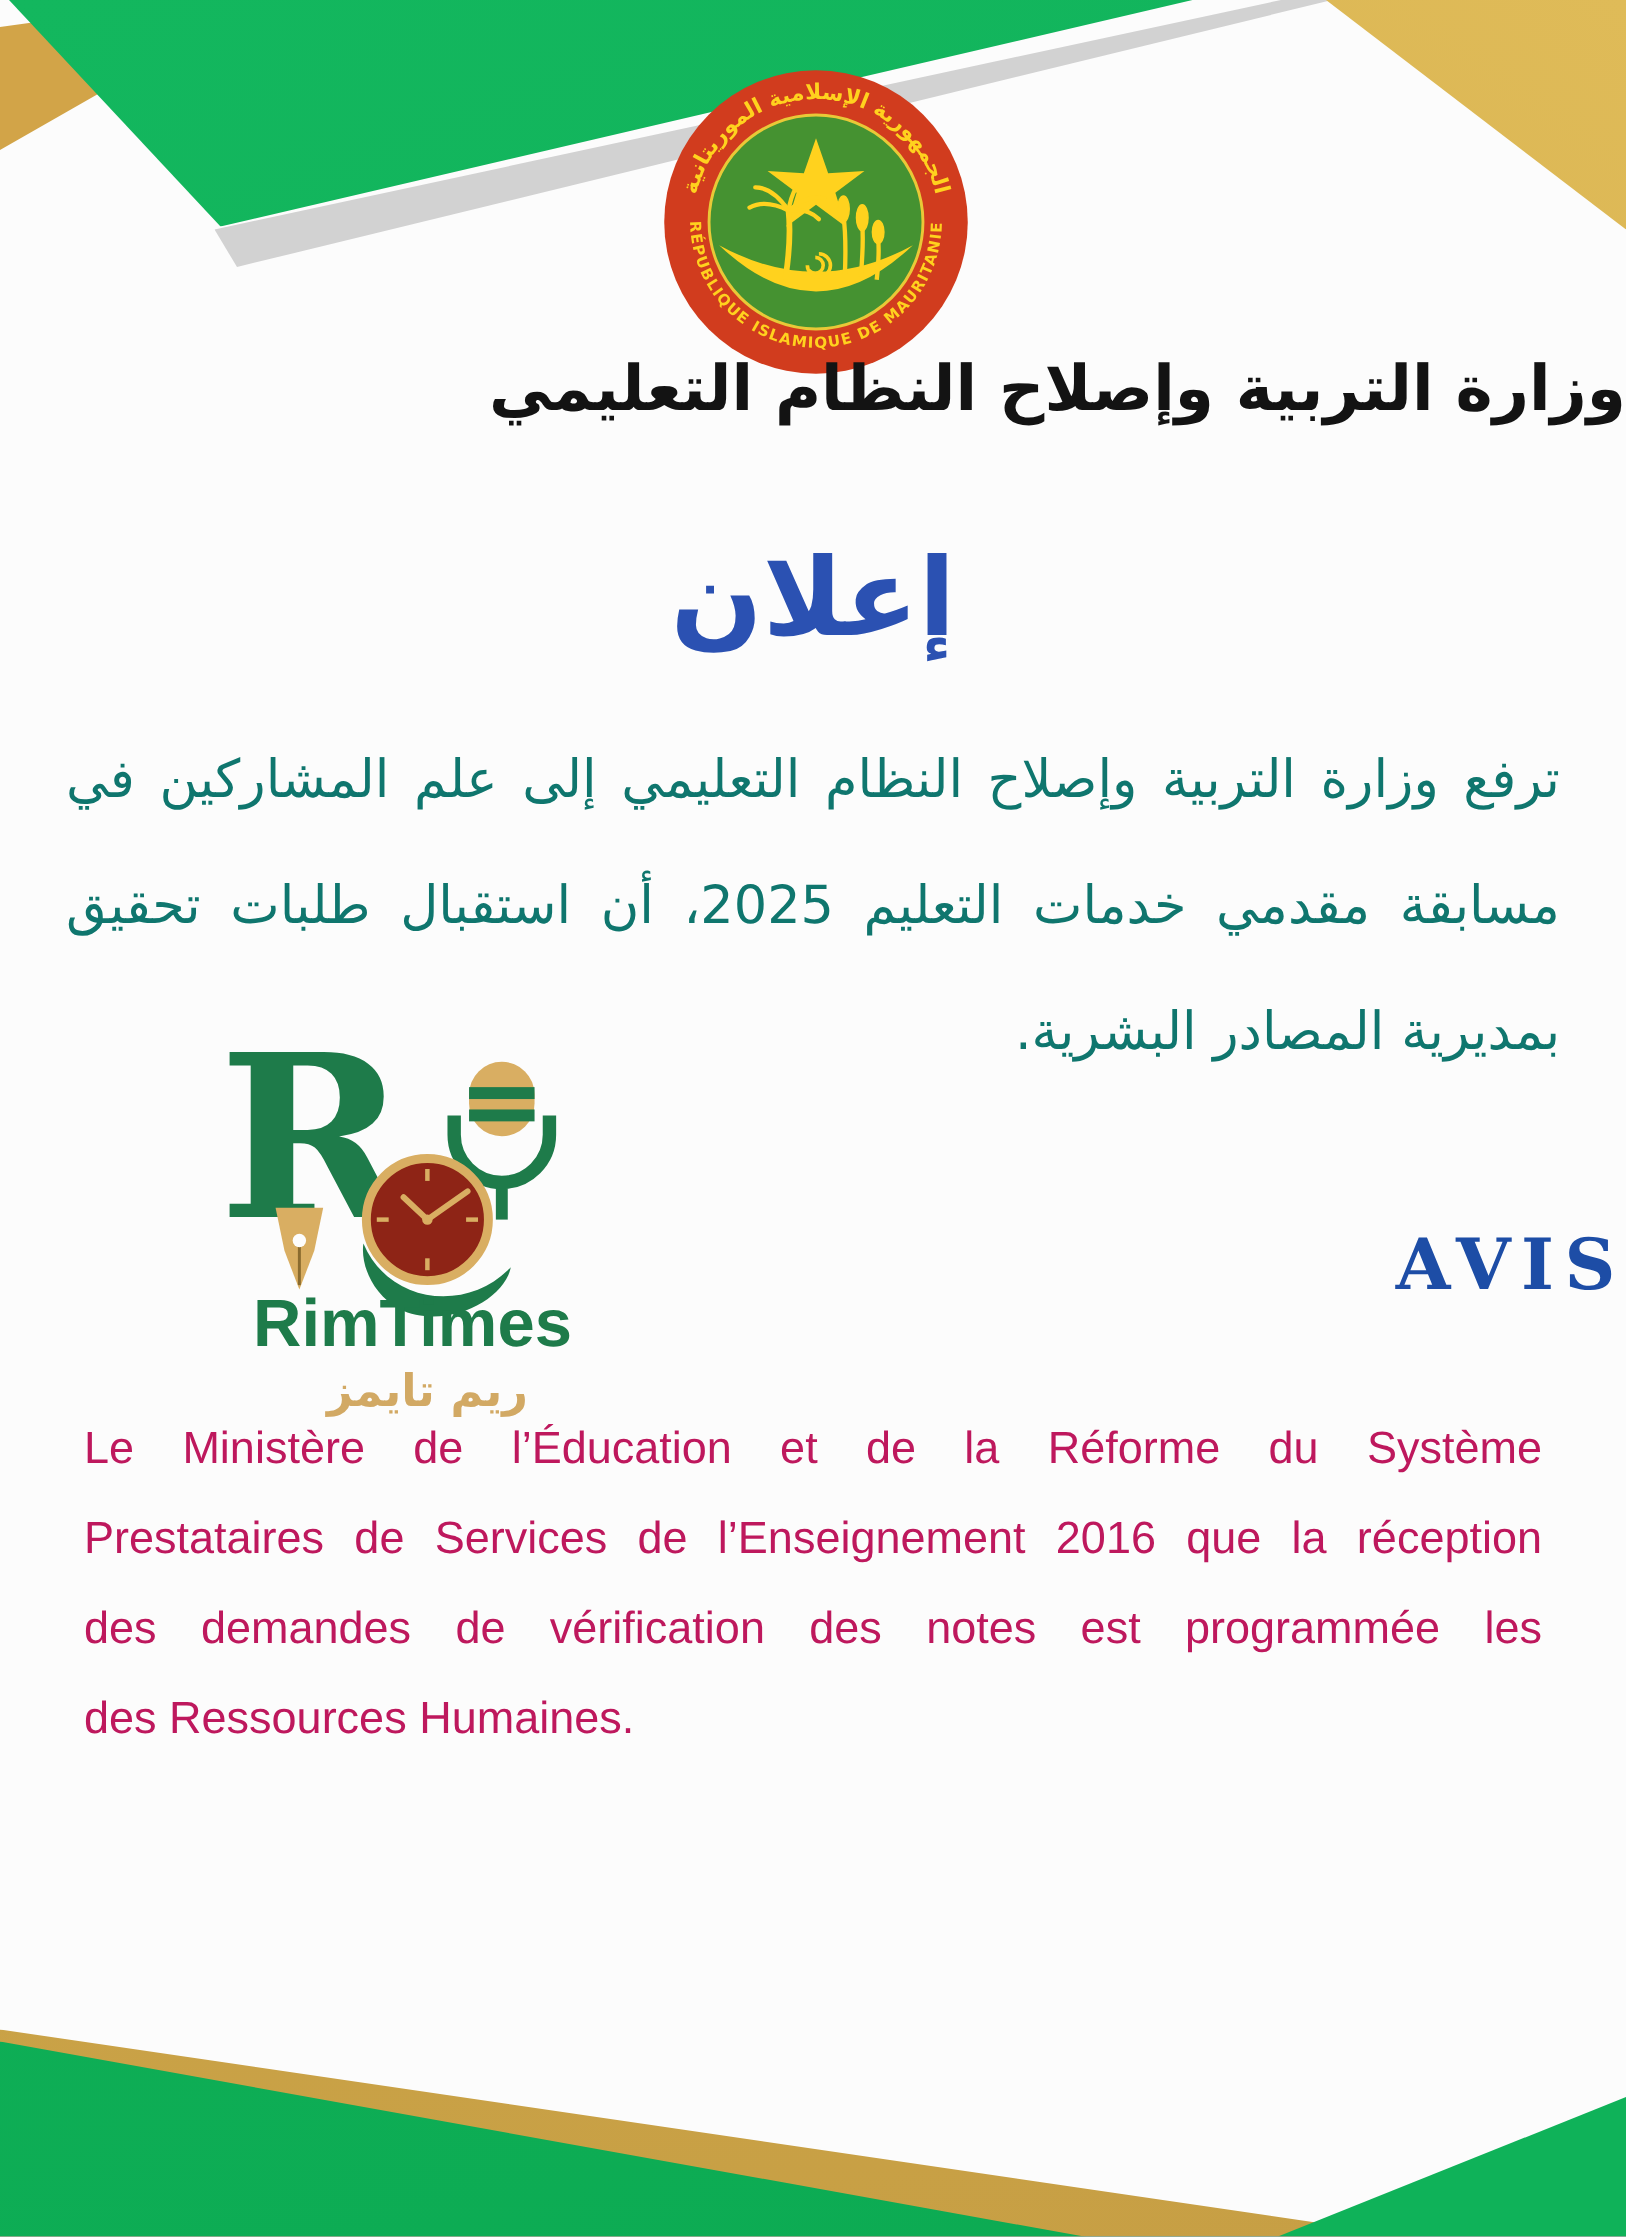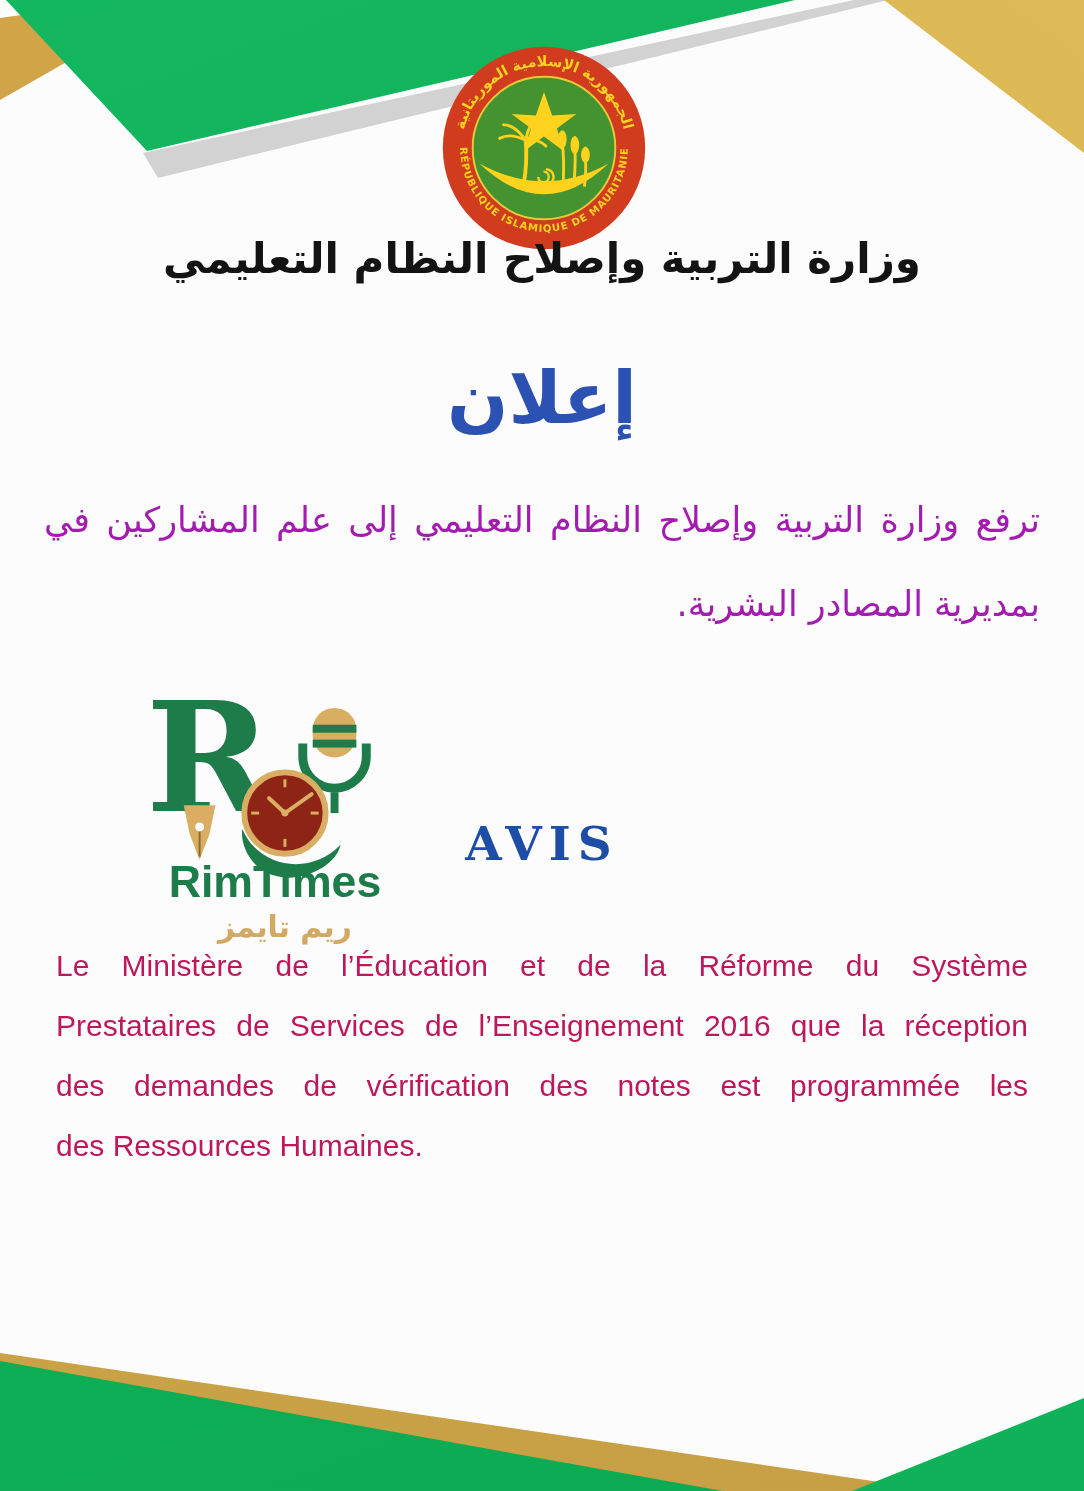--- a/index.html
+++ b/index.html
@@ -11,37 +11,37 @@
   .shadow-top{background:#d2d2d2;clip-path:polygon(143px 153px,854px 0px,888px 0px,158px 178px);}
   .green-top{background:linear-gradient(160deg,#13b75e 0%,#0fab55 100%);clip-path:polygon(6px 0px,795px 0px,147px 151px);}
   .gold-top-right{background:linear-gradient(215deg,#dfbb58 0%,#c79a3e 100%);clip-path:polygon(884px 0px,1084px 0px,1084px 153px);}
   
   .gold-bottom{background:linear-gradient(175deg,#d8b254 0%,#c79f44 100%);clip-path:polygon(0px 1353px,1084px 1512px,1084px 1650px,0px 1650px);}
   .green-bottom{background:linear-gradient(160deg,#13b75e 0%,#0caa52 100%);clip-path:polygon(0px 1361px,1084px 1556px,1084px 1700px,0px 1700px);}
   .green-bottom-right{background:#0fb259;clip-path:polygon(1084px 1398px,1084px 1491px,852px 1491px);}
 
   .emblem-wrap{position:absolute;left:438px;top:42px;width:212px;height:212px;}
 
-  .ministry-title{position:absolute;top:234px;left:0;width:100%;text-align:center;
+  .ministry-title{position:absolute;top:234px;left:0;width:100%;
     font-family:"DejaVu Sans",sans-serif;font-weight:bold;font-size:42px;color:#131313;direction:rtl;}
 
   .announce-heading{position:absolute;top:338px;left:0;width:100%;text-align:center;
     font-family:"DejaVu Sans",sans-serif;font-weight:bold;font-size:72px;line-height:120px;color:#2b51b2;direction:rtl;}
 
   .ar-notice{position:absolute;top:478px;left:44px;right:44px;direction:rtl;
-    font-family:"DejaVu Sans",sans-serif;font-size:35px;line-height:84px;color:#a21caf;}
+    font-family:"DejaVu Sans",sans-serif;font-size:35px;line-height:84px;color:#0f766e;}
 
   .fr-notice{position:absolute;top:936px;left:56px;width:972px;
     font-family:"Liberation Sans",sans-serif;font-size:30px;line-height:60px;color:#be185d;}
 
   .tline{white-space:nowrap;}
   .tline.just{white-space:normal;text-align:justify;text-align-last:justify;}
   .b{font-weight:bold;}
 
-  .avis-heading{position:absolute;top:816px;left:0;width:100%;text-align:center;
+  .avis-heading{position:absolute;top:816px;left:0;width:100%;text-align:right;
     font-family:"DejaVu Serif",serif;font-weight:bold;font-size:47px;letter-spacing:7px;color:#1d4da6;}
 
   .logo-wrap{position:absolute;left:146px;top:692px;width:258px;height:258px;}
 </style>
 </head>
 <body>
 
 <div class="page">
 
   <div class="band gold-top-left"></div>
@@ -93,20 +93,21 @@
       </text>
     </svg>
   </div>
 
   <div class="ministry-title">وزارة التربية وإصلاح النظام التعليمي</div>
 
   <div class="announce-heading">إعلان</div>
 
   <div class="ar-notice">
       <div class="tline just"><span>ترفع وزارة التربية وإصلاح النظام التعليمي إلى علم المشاركين في</span></div>
+      <div class="tline just"><span>مسابقة مقدمي خدمات التعليم 2025، أن استقبال طلبات تحقيق</span></div>
       <div class="tline"><span>بمديرية المصادر البشرية.</span></div>
     </div>
 
   <div class="logo-wrap">
     <svg viewBox="0 0 260 262" width="258" height="260">
 
       <text x="0" y="120" style="font-family:'DejaVu Serif',serif;font-weight:bold;font-size:152px;" fill="#1e7b4a">R</text>
 
       <g>
         <path d="M 38 114 H 70 L 64 143 L 54 169 L 44 143 Z" fill="#d9ae62"></path>

